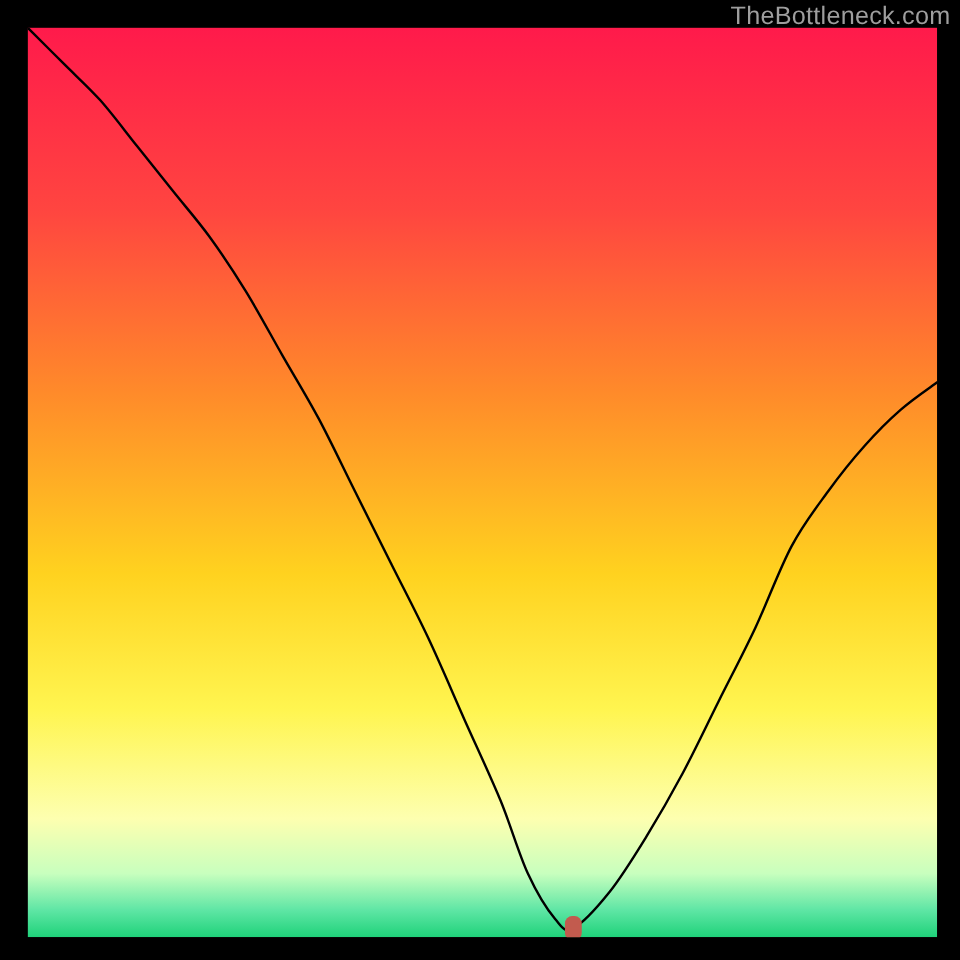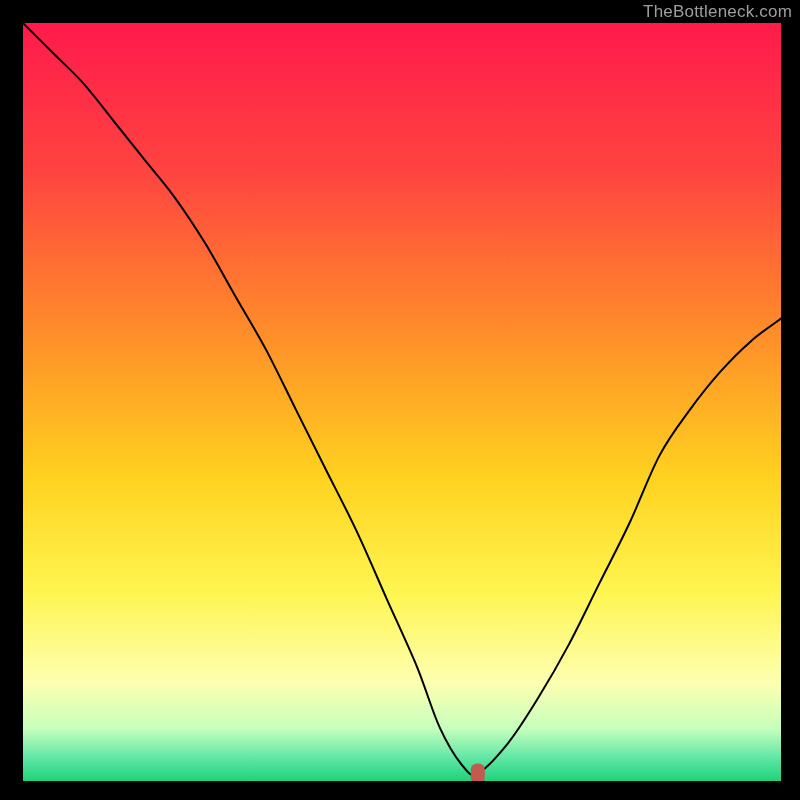--- a/index.html
+++ b/index.html
@@ -17,21 +17,21 @@
     width: 800px;
     height: 800px;
     background: #000;
   }
   .watermark {
     position: absolute;
     top: 2px;
     right: 8px;
     color: #9e9e9e;
     font-family: Arial, Helvetica, sans-serif;
-    font-size: 17px;
+    font-size: 21px;
     letter-spacing: 0.2px;
     user-select: none;
   }
   .plot-wrap {
     position: absolute;
     left: 23px;
     top: 23px;
     width: 758px;
     height: 758px;
     background: #000;

